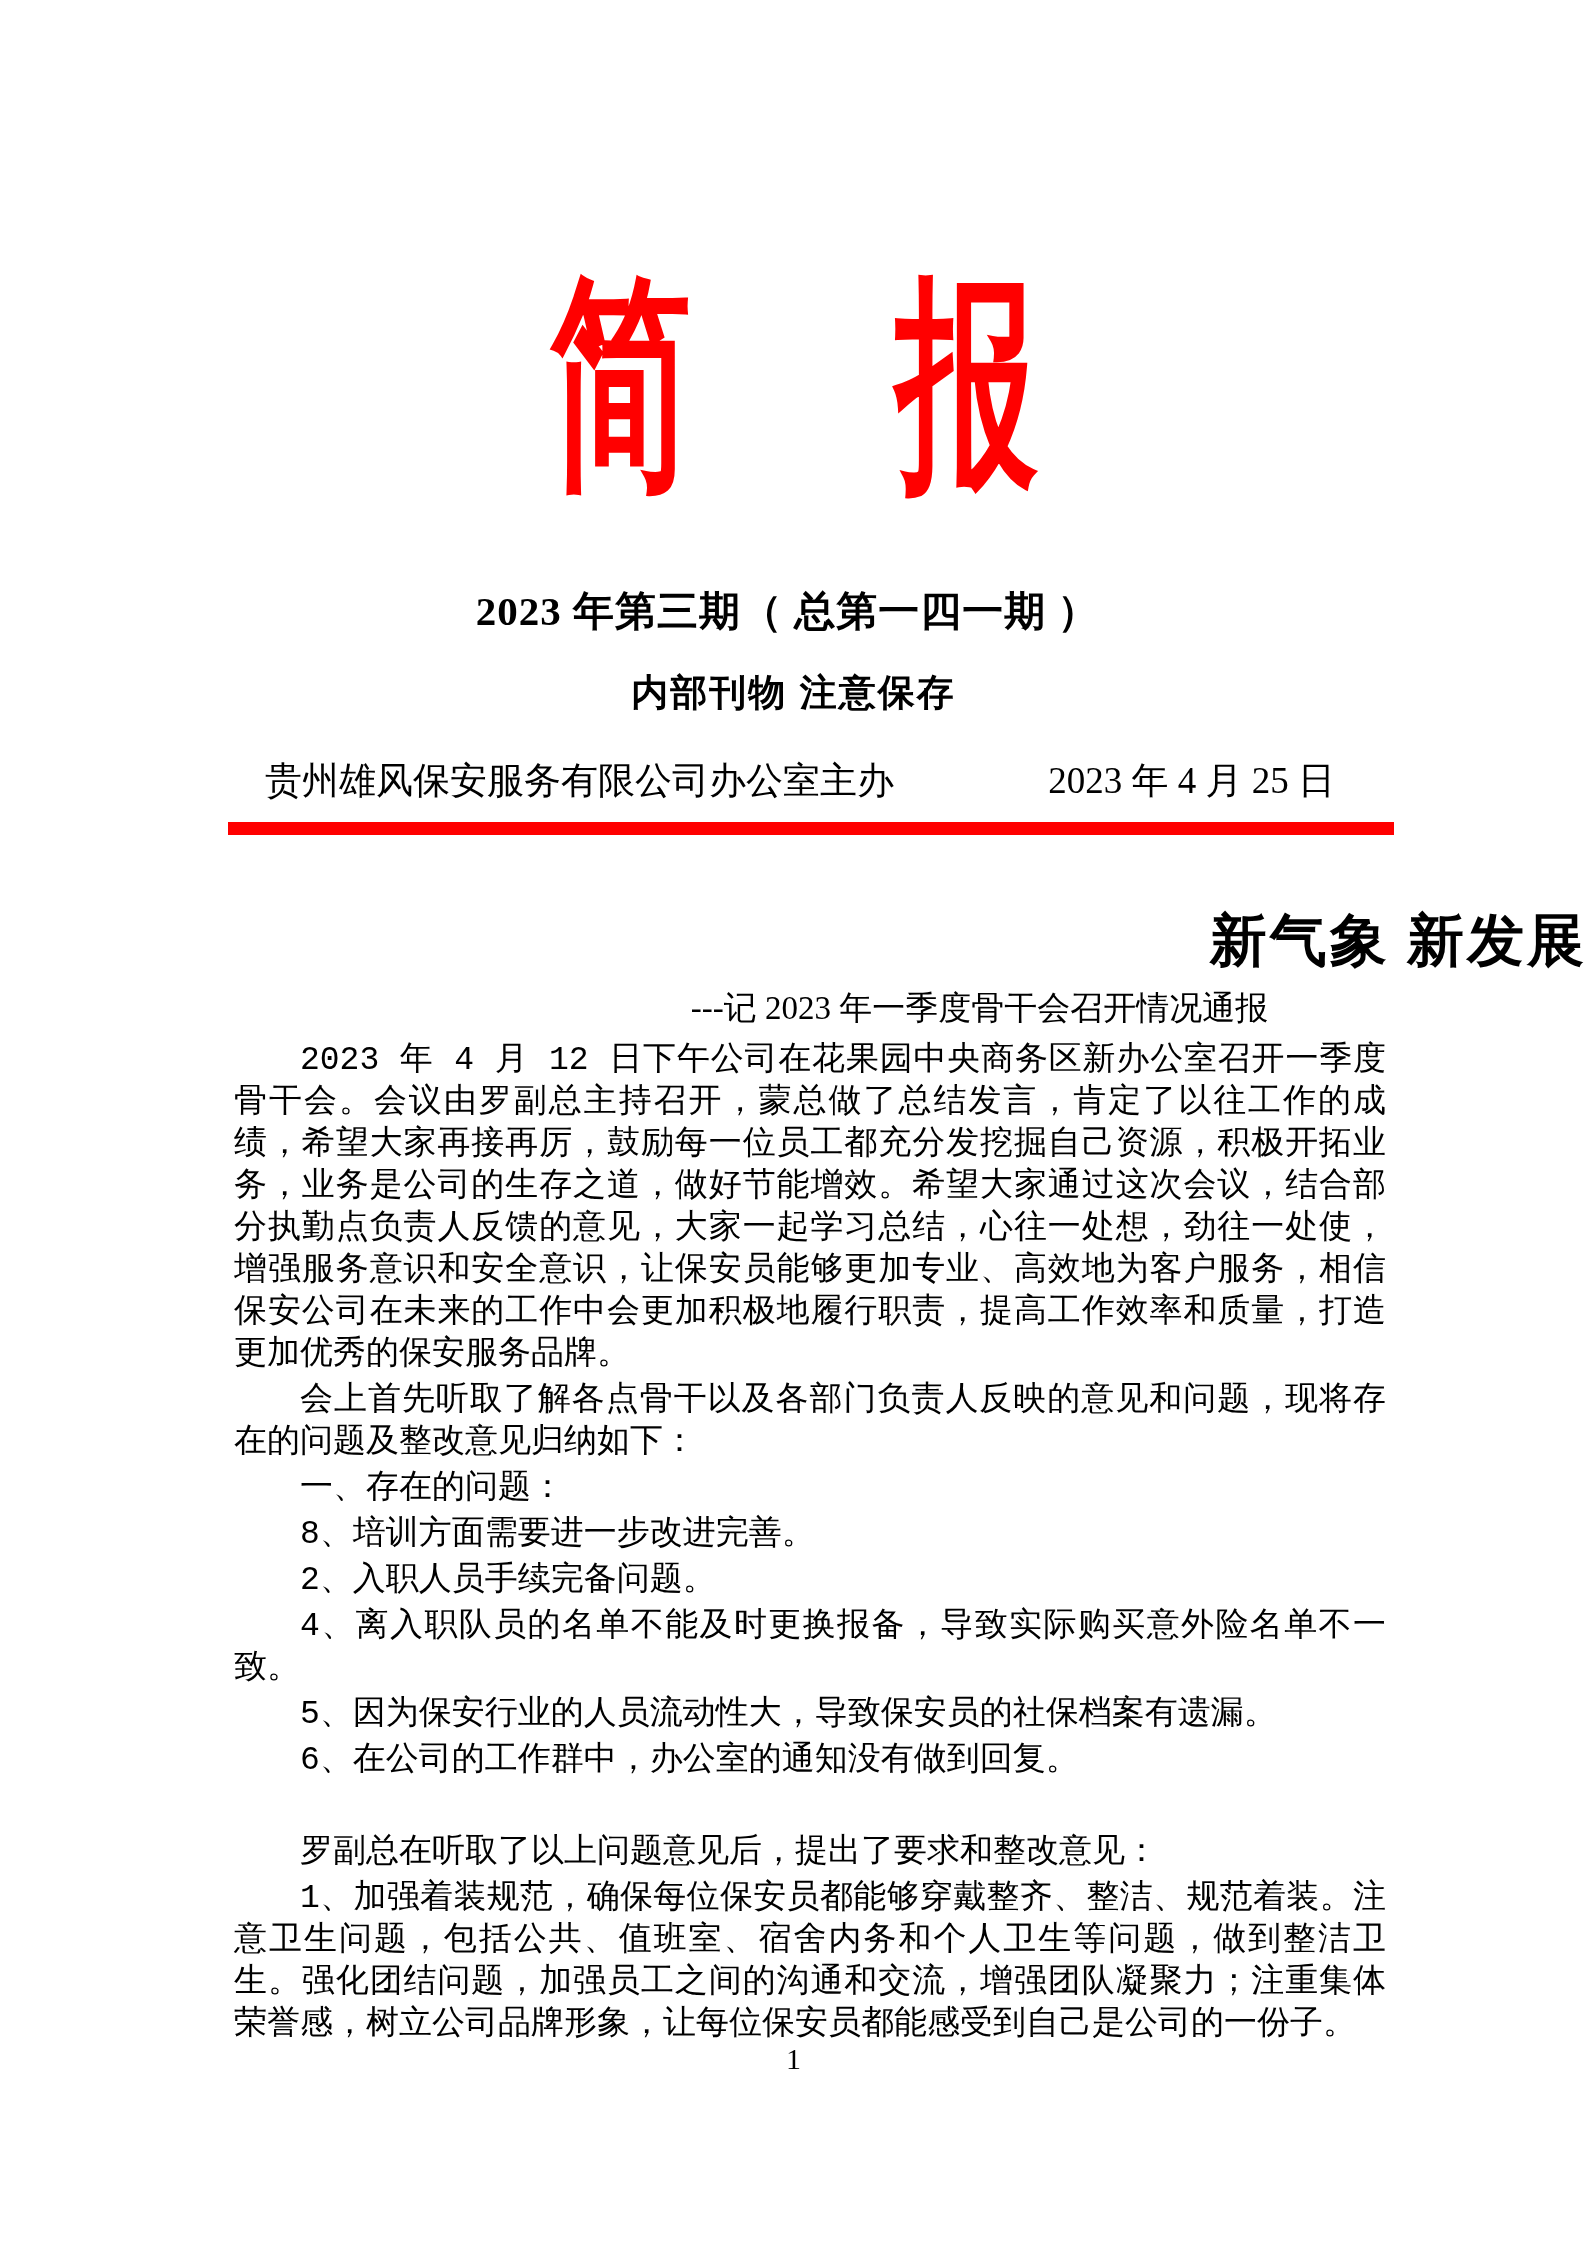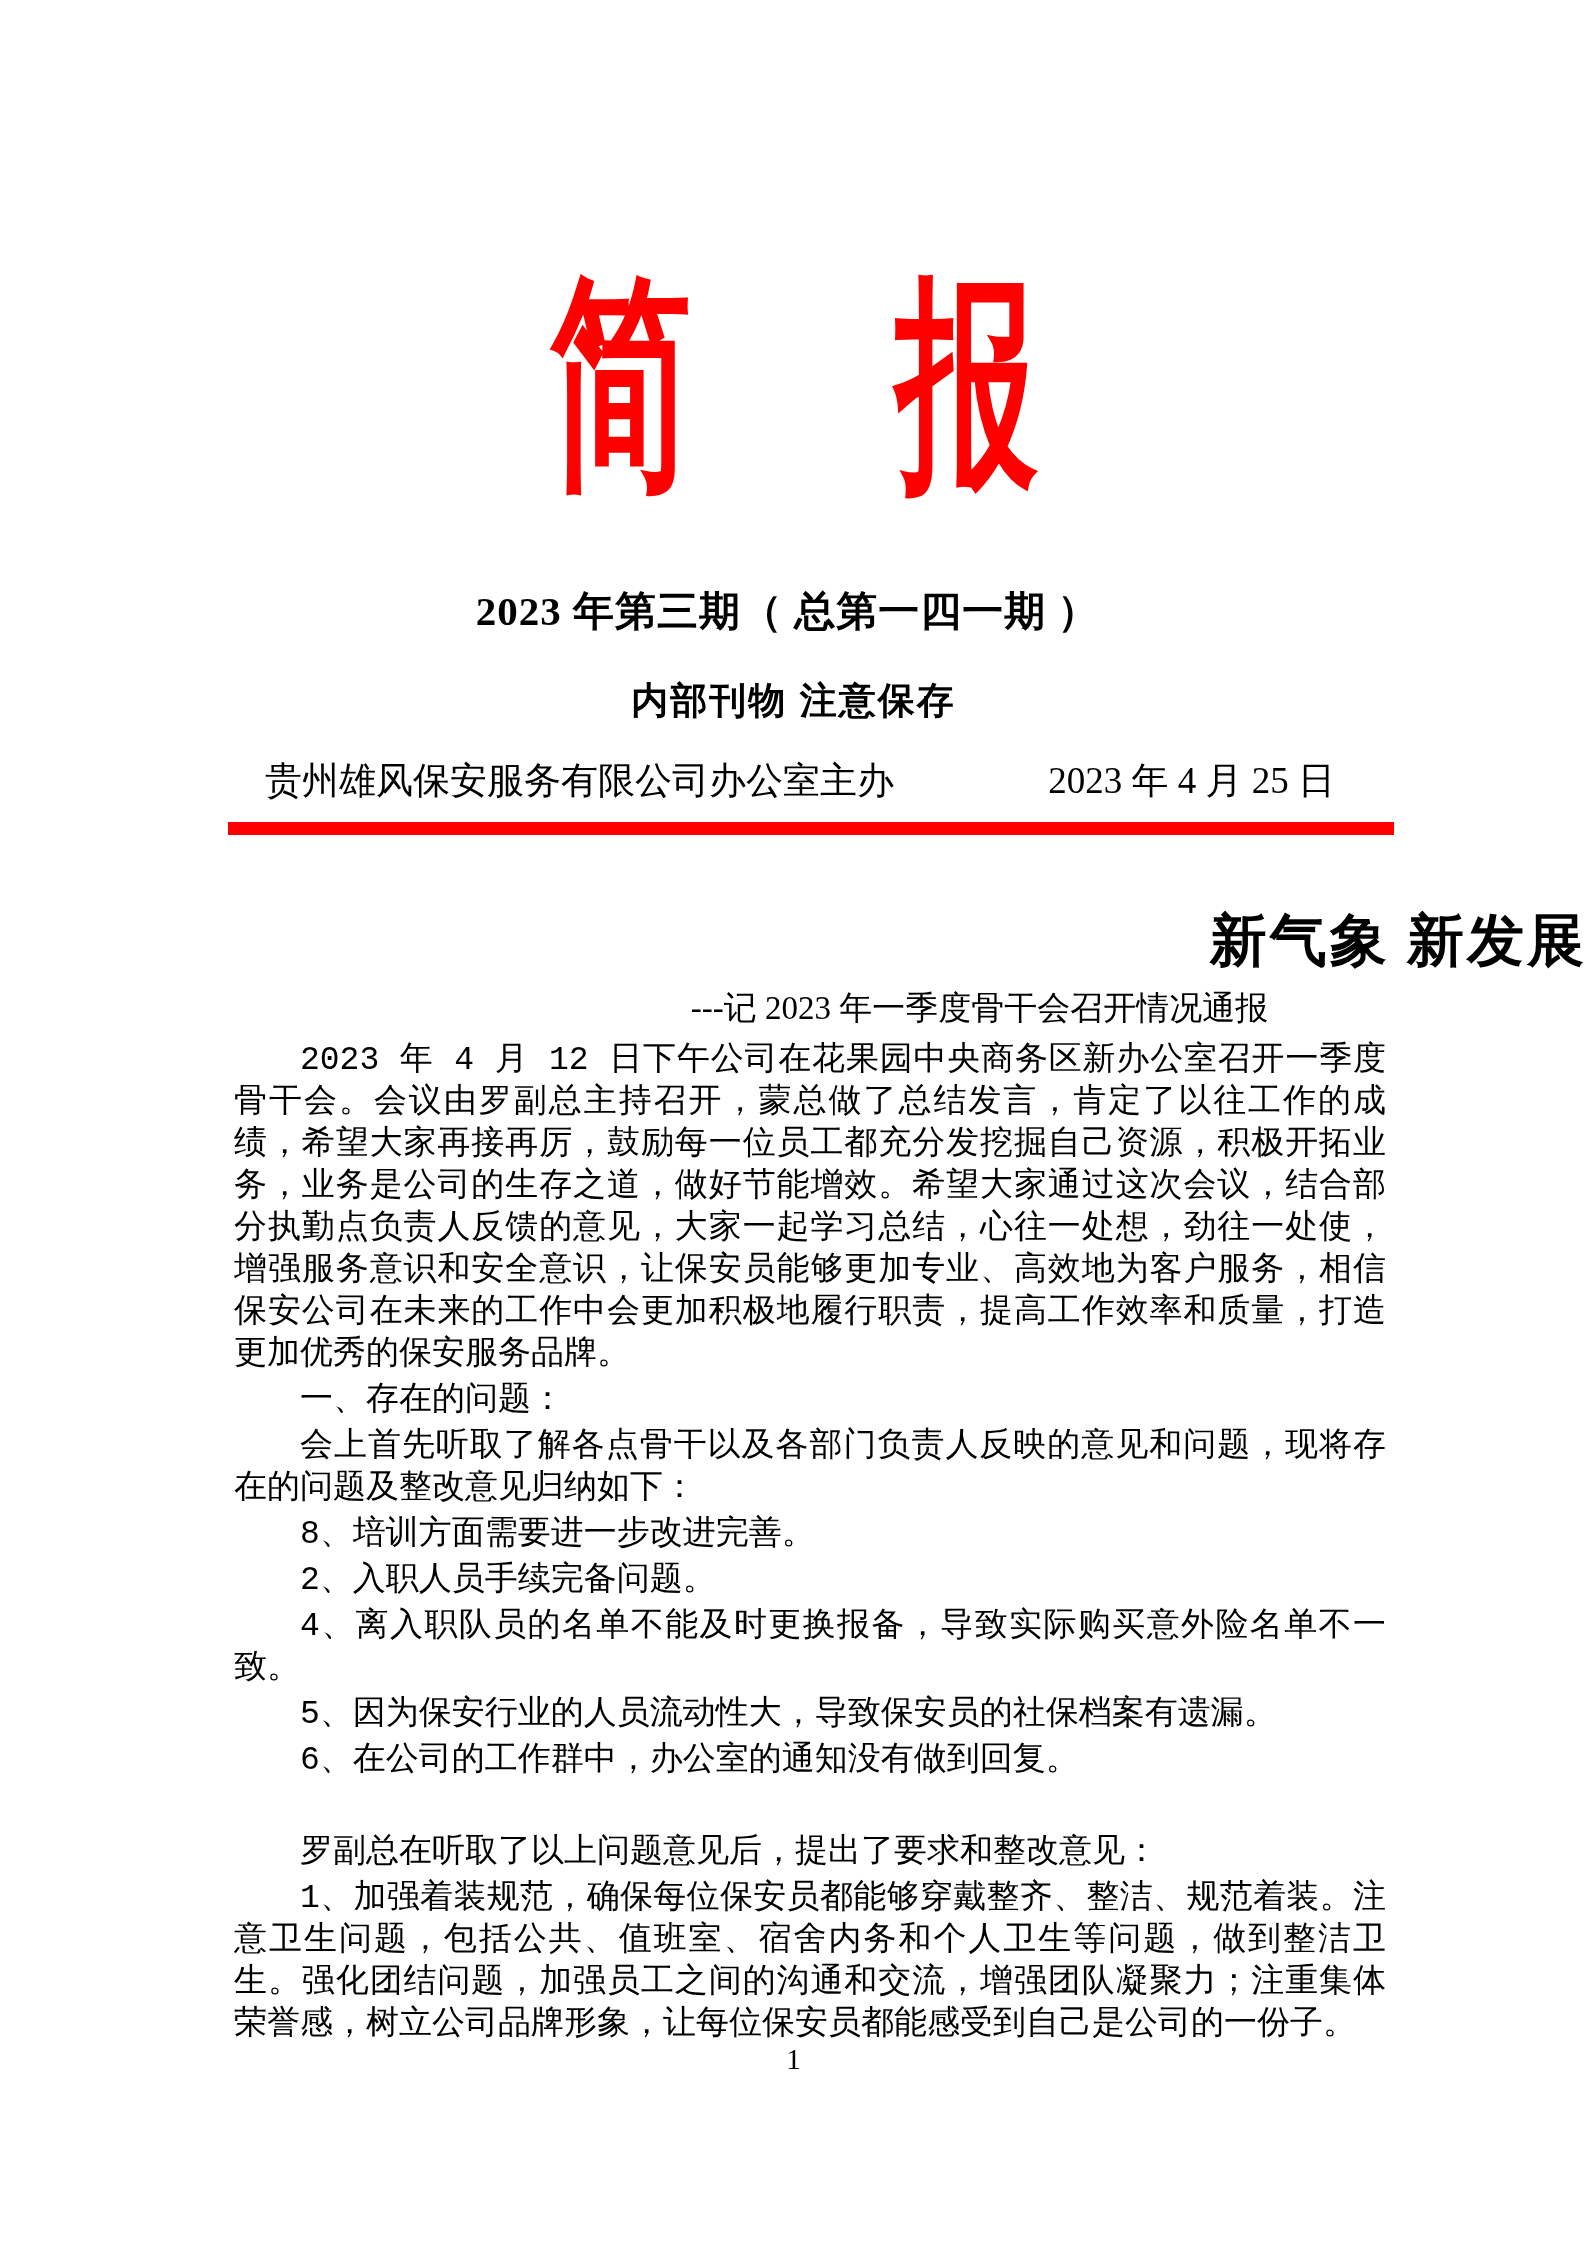--- a/index.html
+++ b/index.html
@@ -48,21 +48,20 @@
   
   .internal-note {
     position: absolute;
     top: 668px;
     left: 0; right: 0;
     text-align: center;
     font-family: "Liberation Sans", "DejaVu Sans", sans-serif;
     font-size: 37px;
     font-weight: bold;
     letter-spacing: 2px;
-    margin-top: 8px;
   }
   
   .publisher-row {
     position: absolute;
     top: 756px;
     left: 265px;
     width: 1070px;
     display: flex;
     justify-content: space-between;
     align-items: flex-end;
@@ -144,22 +143,22 @@
   </div>
 
   <div class="red-rule"></div>
 
   <div class="article-title">新气象 新发展</div>
 
   <div class="article-subtitle">---记 2023 年一季度骨干会召开情况通报</div>
 
   <div class="body-text">
     <p>2023 年 4 月 12 日下午公司在花果园中央商务区新办公室召开一季度骨干会。会议由罗副总主持召开，蒙总做了总结发言，肯定了以往工作的成绩，希望大家再接再厉，鼓励每一位员工都充分发挖掘自己资源，积极开拓业务，业务是公司的生存之道，做好节能增效。希望大家通过这次会议，结合部分执勤点负责人反馈的意见，大家一起学习总结，心往一处想，劲往一处使，增强服务意识和安全意识，让保安员能够更加专业、高效地为客户服务，相信保安公司在未来的工作中会更加积极地履行职责，提高工作效率和质量，打造更加优秀的保安服务品牌。</p>
+    <p>会上首先听取了解各点骨干以及各部门负责人反映的意见和问题，现将存在的问题及整改意见归纳如下：</p>
     <p>一、存在的问题：</p>
-    <p>会上首先听取了解各点骨干以及各部门负责人反映的意见和问题，现将存在的问题及整改意见归纳如下：</p>
     <p>8、培训方面需要进一步改进完善。</p>
     <p>2、入职人员手续完备问题。</p>
     <p>4、离入职队员的名单不能及时更换报备，导致实际购买意外险名单不一致。</p>
     <p>5、因为保安行业的人员流动性大，导致保安员的社保档案有遗漏。</p>
     <p>6、在公司的工作群中，办公室的通知没有做到回复。</p>
     <p class="spacer"></p>
     <p>罗副总在听取了以上问题意见后，提出了要求和整改意见：</p>
     <p>1、加强着装规范，确保每位保安员都能够穿戴整齐、整洁、规范着装。注意卫生问题，包括公共、值班室、宿舍内务和个人卫生等问题，做到整洁卫生。强化团结问题，加强员工之间的沟通和交流，增强团队凝聚力；注重集体荣誉感，树立公司品牌形象，让每位保安员都能感受到自己是公司的一份子。</p>
   </div>
 

